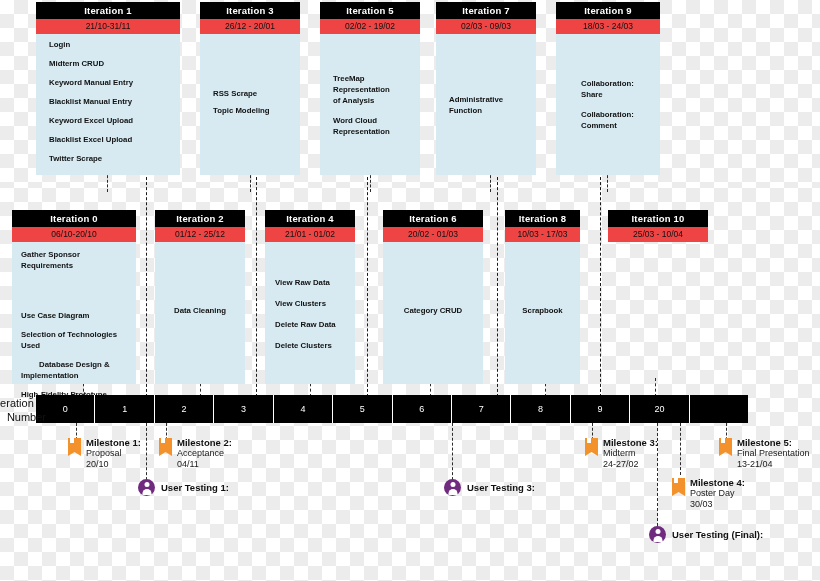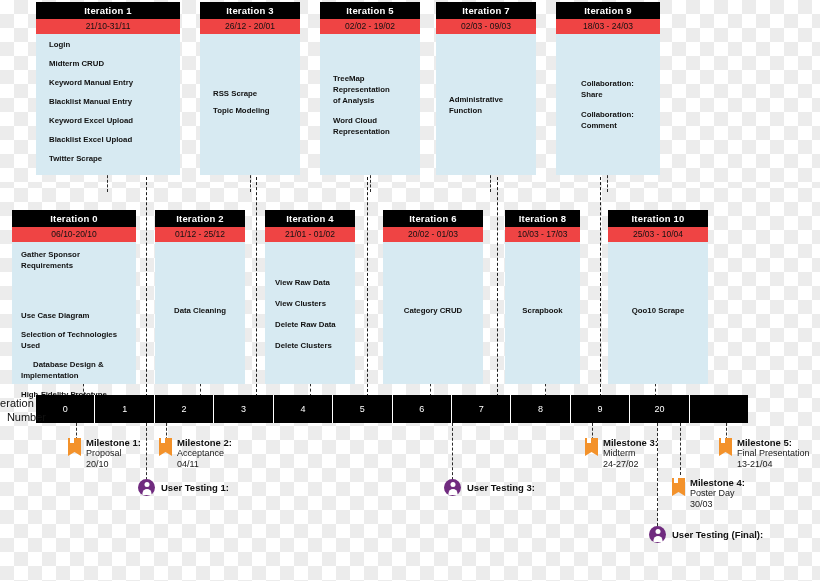--- a/index.html
+++ b/index.html
@@ -221,21 +221,21 @@
   <div class="card" style="left:12px;top:210px;width:124px;">
     <div class="card-head">Iteration 0</div>
     <div class="card-date">06/10-20/10</div>
     <div class="card-body mid" style="height:142px;padding-top:8px;">
       <ul>
         <li style="margin-bottom:1px;padding-left:9px;">Gather Sponsor</li>
         <li style="margin-bottom:9px;padding-left:9px;">Requirements</li>
         <li style="margin-bottom:9px;padding-left:9px;margin-top:40px;">Use Case Diagram</li>
         <li style="margin-bottom:1px;padding-left:9px;">Selection of Technologies</li>
         <li style="margin-bottom:9px;padding-left:9px;">Used</li>
-        <li style="margin-bottom:1px;padding-left:21px;">Database Design &amp;</li>
+        <li style="margin-bottom:1px;padding-left:27px;">Database Design &amp;</li>
         <li style="margin-bottom:9px;padding-left:9px;">Implementation</li>
         <li style="margin-bottom:1px;padding-left:9px;">High-Fidelity Prototype</li>
       </ul>
     </div>
   </div>
 
   <div class="card" style="left:155px;top:210px;width:90px;">
     <div class="card-head">Iteration 2</div>
     <div class="card-date">01/12 - 25/12</div>
     <div class="card-body center ctr" style="height:142px;">
@@ -274,25 +274,20 @@
     <div class="card-body center ctr" style="height:142px;">
       <ul>
         <li>Scrapbook</li>
       </ul>
     </div>
   </div>
 
   <div class="card" style="left:608px;top:210px;width:100px;">
     <div class="card-head">Iteration 10</div>
     <div class="card-date">25/03 - 10/04</div>
-    <div class="card-body center ctr" style="height:142px;">
-      <ul>
-        <li>Qoo10 Scrape</li>
-      </ul>
-    </div>
   </div>
 
   <div id="iter-label">
     <span class="l1">Iteration</span>
     <span class="l2">Number</span>
   </div>
   <div id="numbar">
     <div class="cell">0</div>
     <div class="cell">1</div>
     <div class="cell">2</div>

